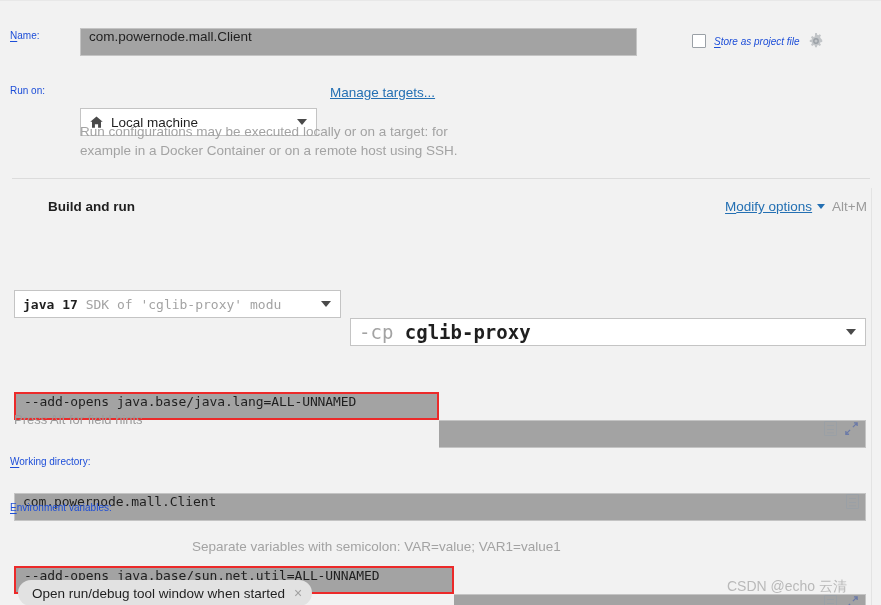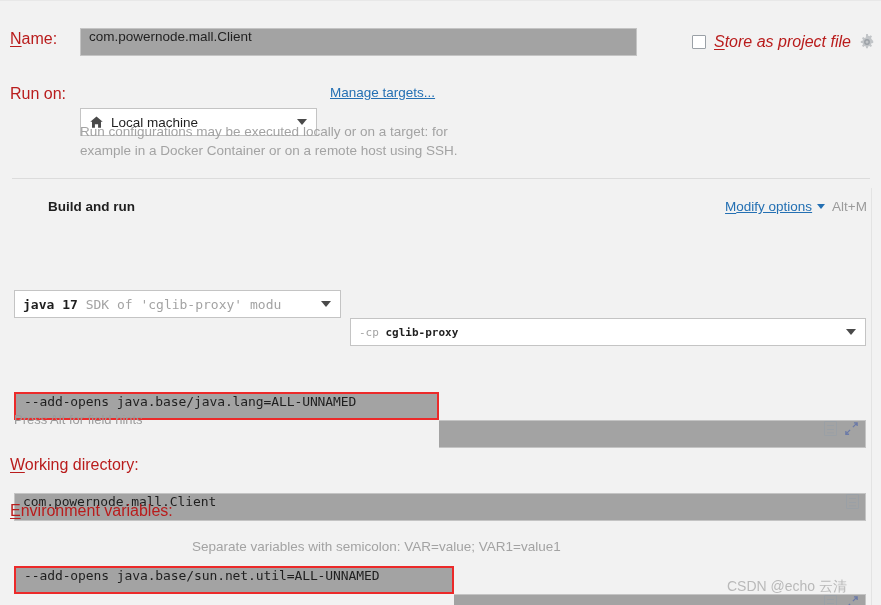--- a/index.html
+++ b/index.html
@@ -25,22 +25,22 @@
   }
 
   
   .row {
     position: absolute;
     display: flex;
     align-items: center;
   }
 
   .lbl {
-    color: #b91c1c;
-    font-size: 16px;
+    color: #1d4ed8;
+    font-size: 10px;
     white-space: nowrap;
   }
   .mn { text-decoration: underline; text-underline-offset: 2px; }
 
   
   .field {
     box-sizing: border-box;
     background: #a3a3a3;
     border: 1px solid #c4c4c4;
     height: 28px;
@@ -277,21 +277,21 @@
     <a class="link" href="#" style="text-decoration:none;"><span class="mn" style="text-decoration:underline;">M</span><span class="link-underline">odify options</span></a>
     <span class="chev-down"></span>
     <span class="shortcut" style="margin-left:4px;">Alt+M</span>
   </div>
 
   <div class="combo mono" style="left:14px; top:234px; width:327px; font-family:'DejaVu Sans Mono','Liberation Mono',monospace; font-size:13px;">
     <span class="ctext"><b>java 17</b><span style="color:#a3a3a3;">&nbsp;</span><span style="color:#a3a3a3;">SDK of 'cglib-proxy' modu</span></span>
     <span class="caret"></span>
   </div>
 
-  <div class="combo mono" style="left:350px; top:234px; width:516px; font-family:'DejaVu Sans Mono','Liberation Mono',monospace; font-size:11px;">
+  <div class="combo mono" style="left:350px; top:234px; width:516px; font-family:'DejaVu Sans Mono','Liberation Mono',monospace; font-size:19px;">
     <span class="ctext"><span style="color:#a3a3a3;">-cp</span>&nbsp;<b>cglib-proxy</b></span>
     <span class="caret"></span>
   </div>
 
   <div class="field mono redline" style="left:14px; top:280px; width:425px;">
     <span class="val">--add-opens java.base/java.lang=ALL-UNNAMED</span>
   </div>
   <div class="field" style="left:439px; top:280px; width:427px; border-left:none;">
     <span class="val"></span>
     <span class="ficons">
@@ -331,18 +331,22 @@
   <div class="row" style="left:10px; top:456px;">
     <span class="lbl"><span class="mn">W</span><span>orking directory:</span></span>
   </div>
 
   <div class="row" style="left:10px; top:502px;">
     <span class="lbl"><span class="mn">E</span><span>nvironment variables:</span></span>
   </div>
 
   <div class="desc" style="position:absolute; left:192px; top:537px;">Separate variables with semicolon: VAR=value; VAR1=value1</div>
 
+  <div class="chip" style="left:18px; top:580px;">
+    <span>Open run/debug tool window when started</span>
+    <span class="x">×</span>
+  </div>
 
   <div class="scrollbar-track"></div>
 
   <div class="watermark" style="left:727px; top:578px;">CSDN @echo 云清</div>
 
 </div>
 
 </body></html>

